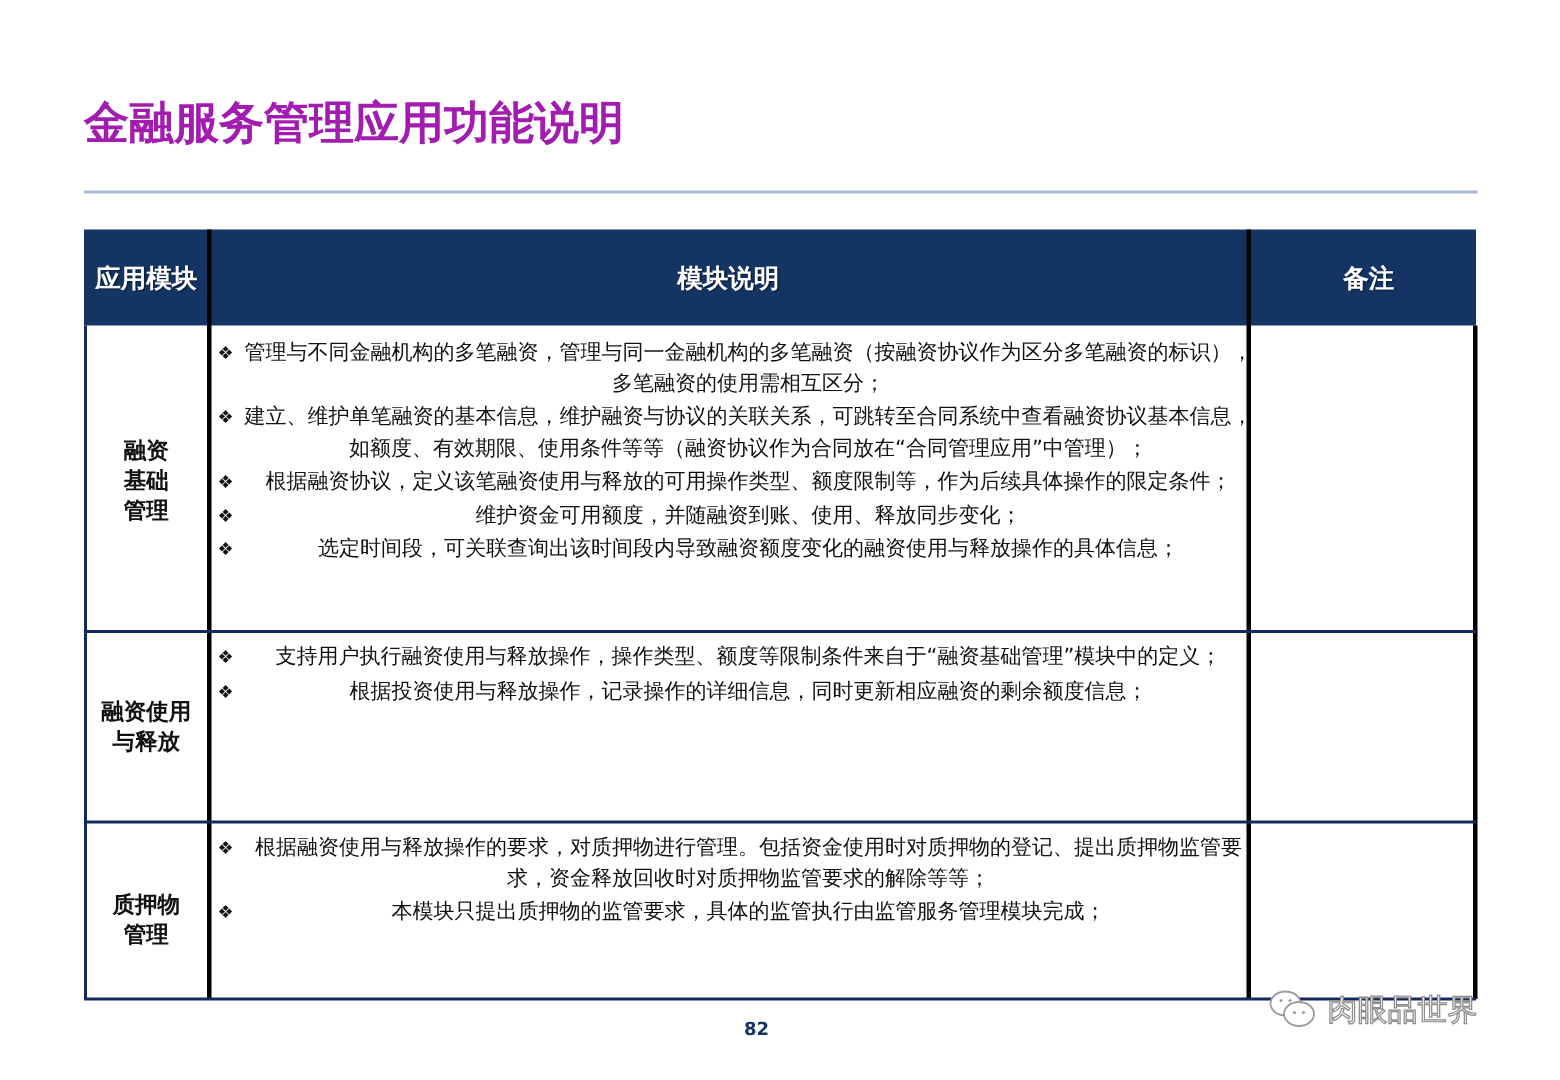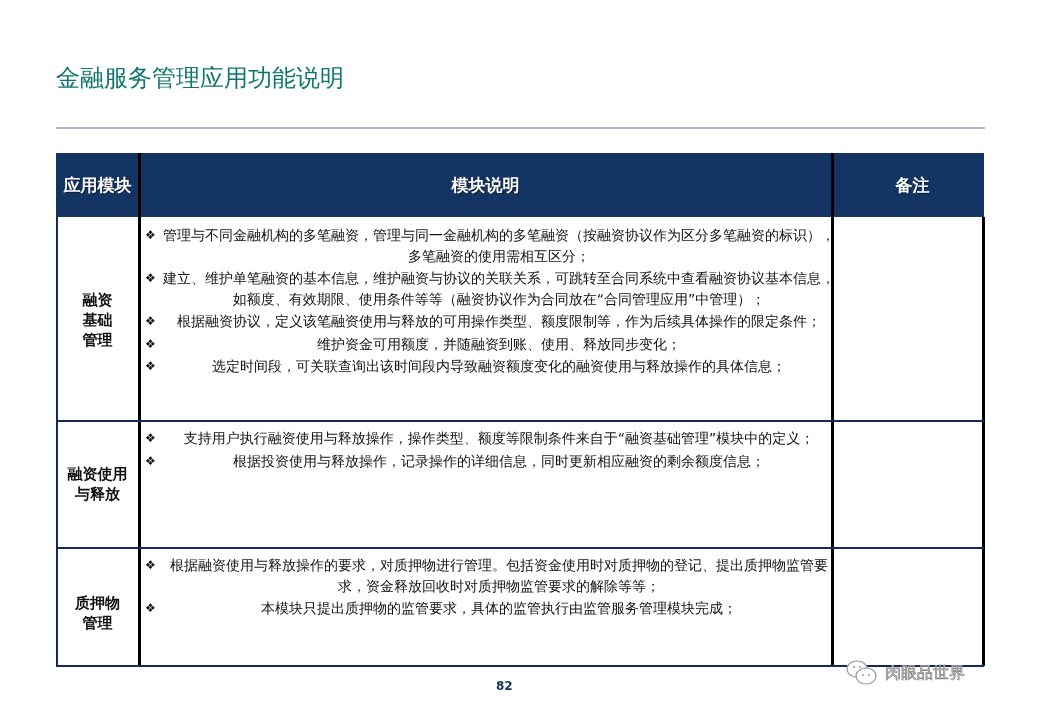--- a/index.html
+++ b/index.html
@@ -1,36 +1,36 @@
 <!DOCTYPE html>
 <html><head>
 <meta charset="utf-8">
 <style>
   html, body { margin: 0; padding: 0; background: #ffffff; }
   body { width: 1040px; height: 720px; position: relative; overflow: hidden;
          font-family: "DejaVu Sans", "Liberation Sans", sans-serif; color: #111; }
-  .title { position: absolute; left: 56px; top: 62px; font-size: 24px; font-weight: normal;
-           color: #0f766e; letter-spacing: 0px; }
+  .title { position: absolute; left: 56px; top: 62px; font-size: 30px; font-weight: bold;
+           color: #a21caf; letter-spacing: 0px; }
   .rule { position: absolute; left: 56px; top: 127px; width: 929px; height: 2px; background: #a9b8d6; }
   .tbl { position: absolute; left: 56px; top: 153px; width: 928px; }
   .hdr { position: absolute; left: 0; top: 0; width: 928px; height: 64px; background: #143564; }
   .hcell { position: absolute; top: 0; height: 64px; display: flex; align-items: center; justify-content: center;
            color: #fff; font-size: 17px; font-weight: bold; text-shadow: 1px 1px 1px rgba(0,0,0,0.45); }
   .vline { position: absolute; width: 3px; background: #000; }
   .hline { position: absolute; height: 1.5px; background: #142a5c; }
   .row { position: absolute; left: 0; width: 928px; }
   .mod { position: absolute; left: 0; width: 83px; display: flex; align-items: center; justify-content: center;
          text-align: center; font-size: 15px; font-weight: bold; line-height: 20px; color: #111; }
   .desc { position: absolute; left: 89px; width: 690px; font-size: 14px; line-height: 20.5px; color: #111; }
   .bullet { display: flex; margin-top: 2px; }
   .bullet .b { width: 18px; flex: 0 0 18px; font-size: 12px; line-height: 20.5px; }
   .bullet .t { flex: 1; text-align: center; }
   .pagenum { position: absolute; left: 496px; top: 679px; font-size: 12px; font-weight: bold; color: #143564; }
   .wm { position: absolute; left: 845px; top: 658px; display: flex; align-items: center; color: #fff;
-        font-size: 16px; -webkit-text-stroke: 0.8px #8a8a8a; }
+        font-size: 20px; -webkit-text-stroke: 0.8px #8a8a8a; }
   .wm svg { margin-right: 6px; }
 </style>
 </head>
 <body>
 
 <div class="title">金融服务管理应用功能说明</div>
 <div class="rule"></div>
 
 <div class="tbl">
   <div class="hdr">

